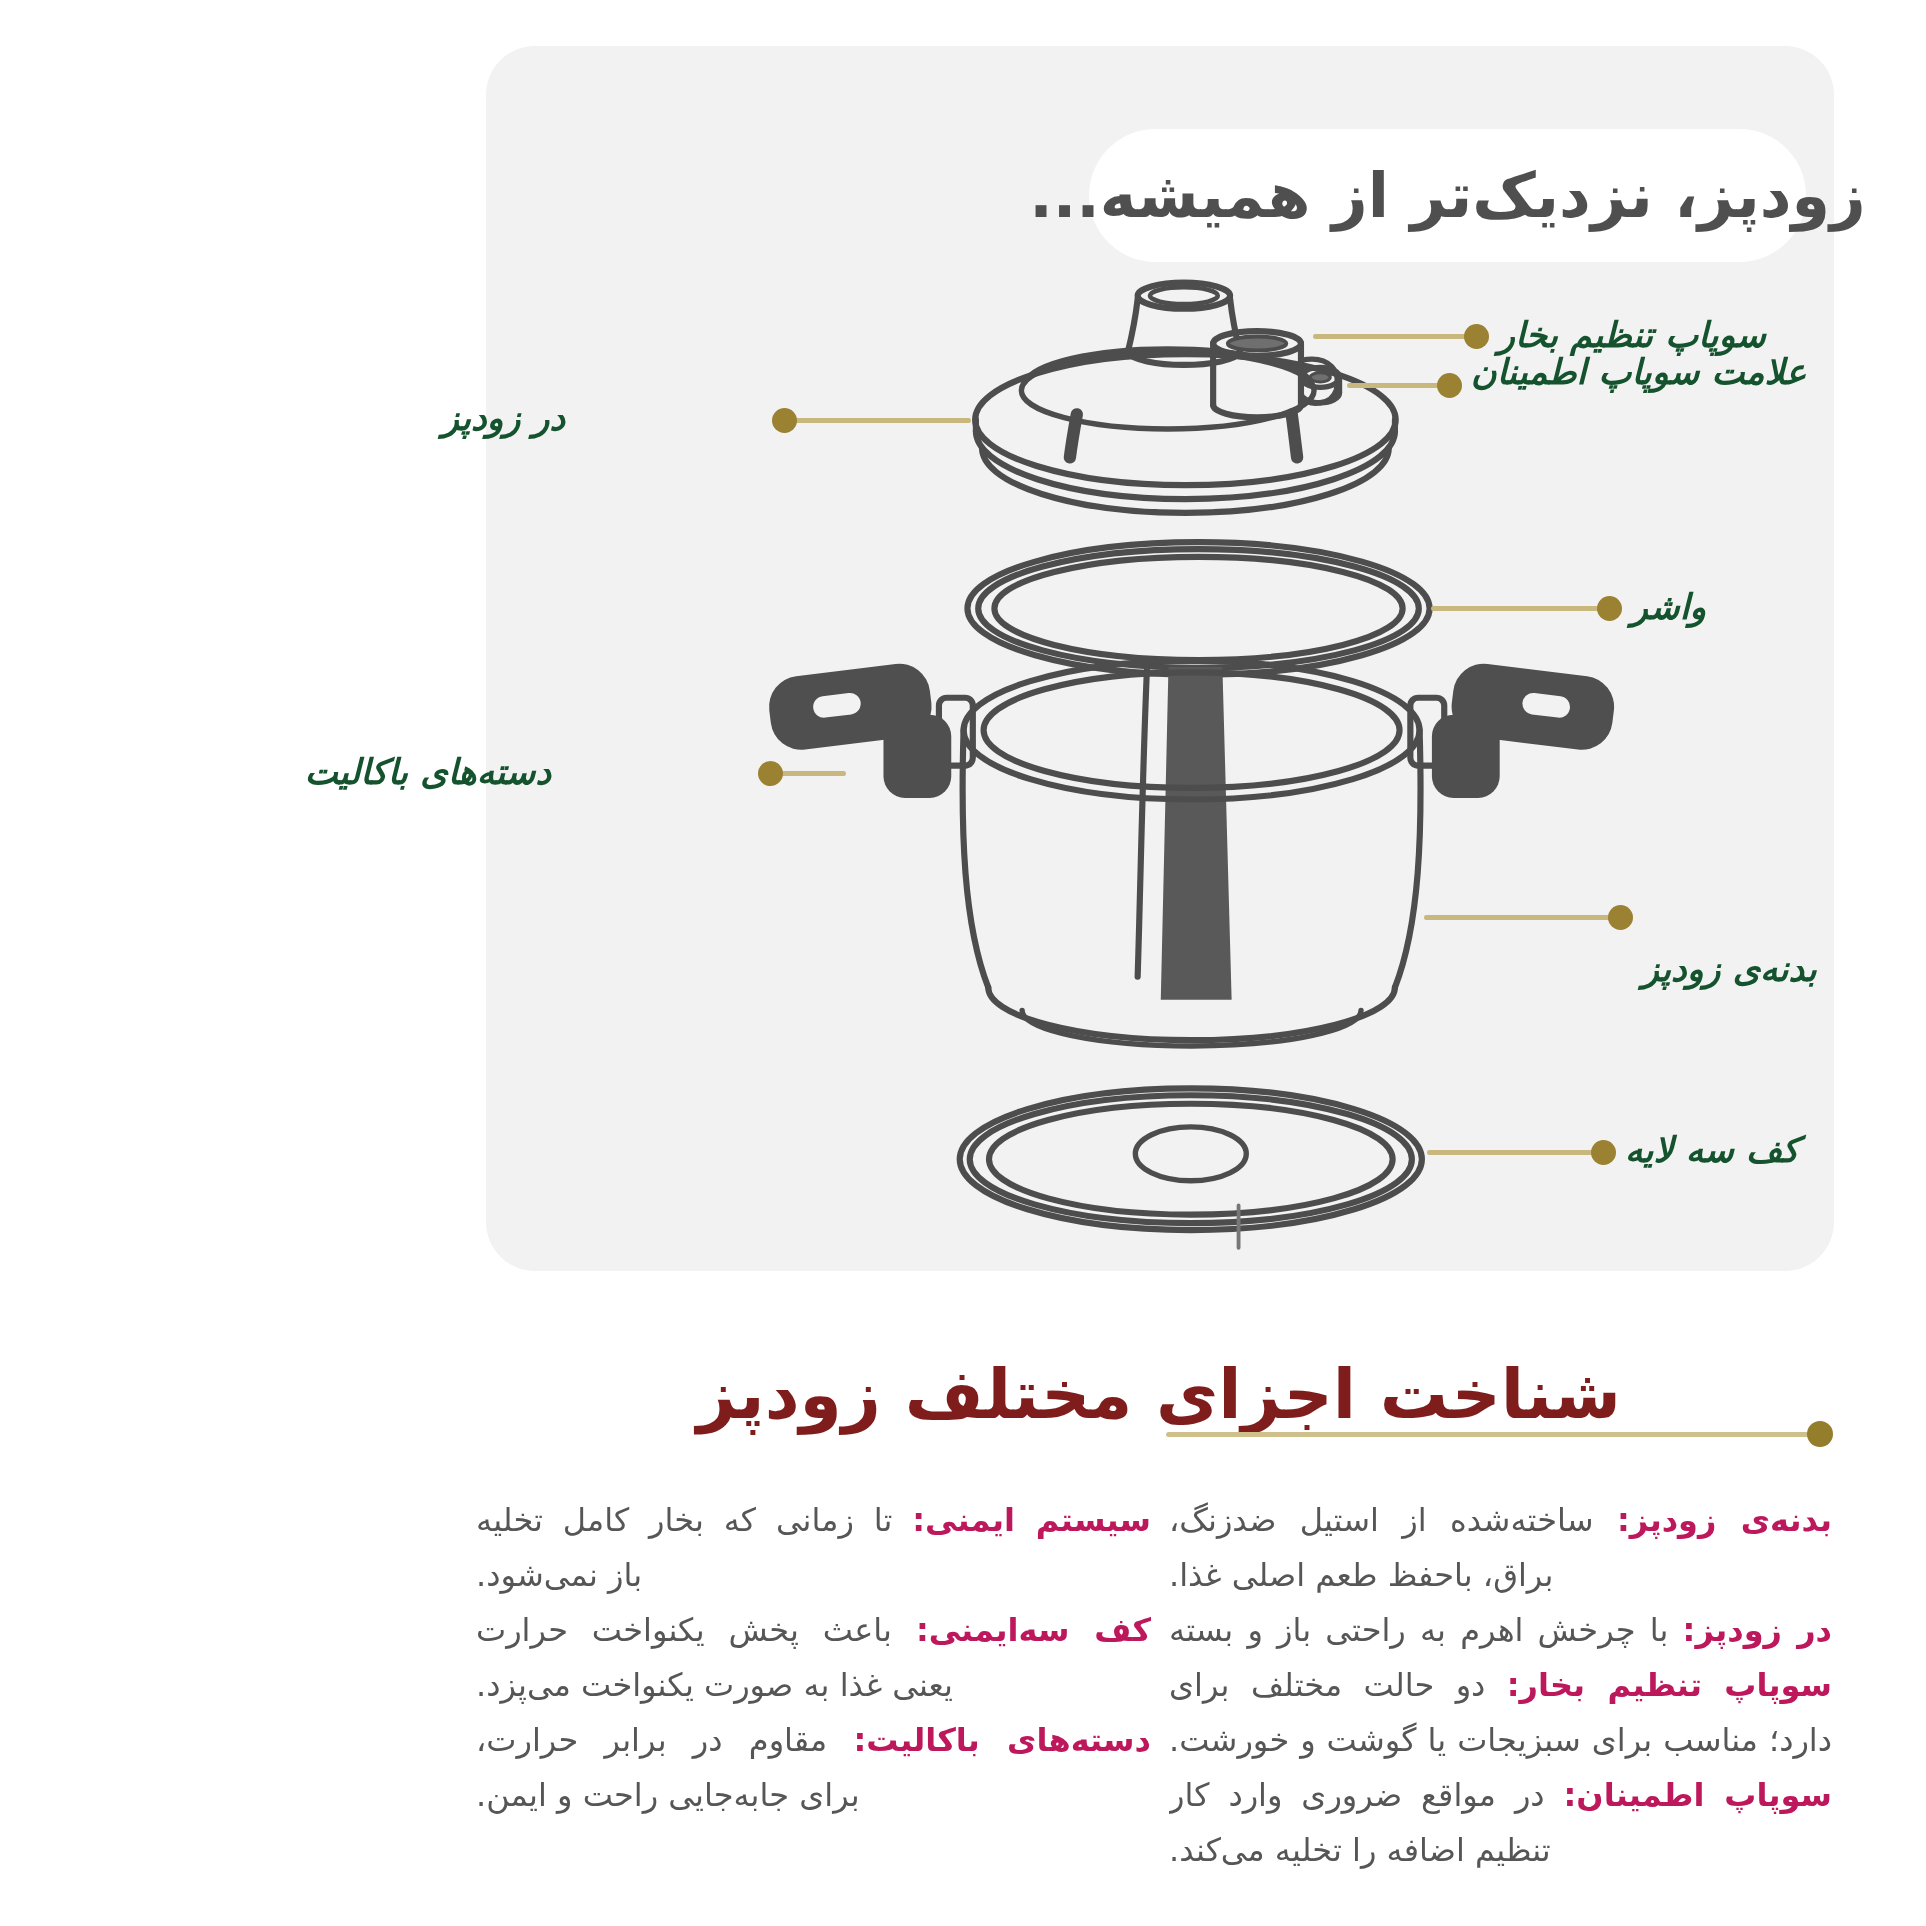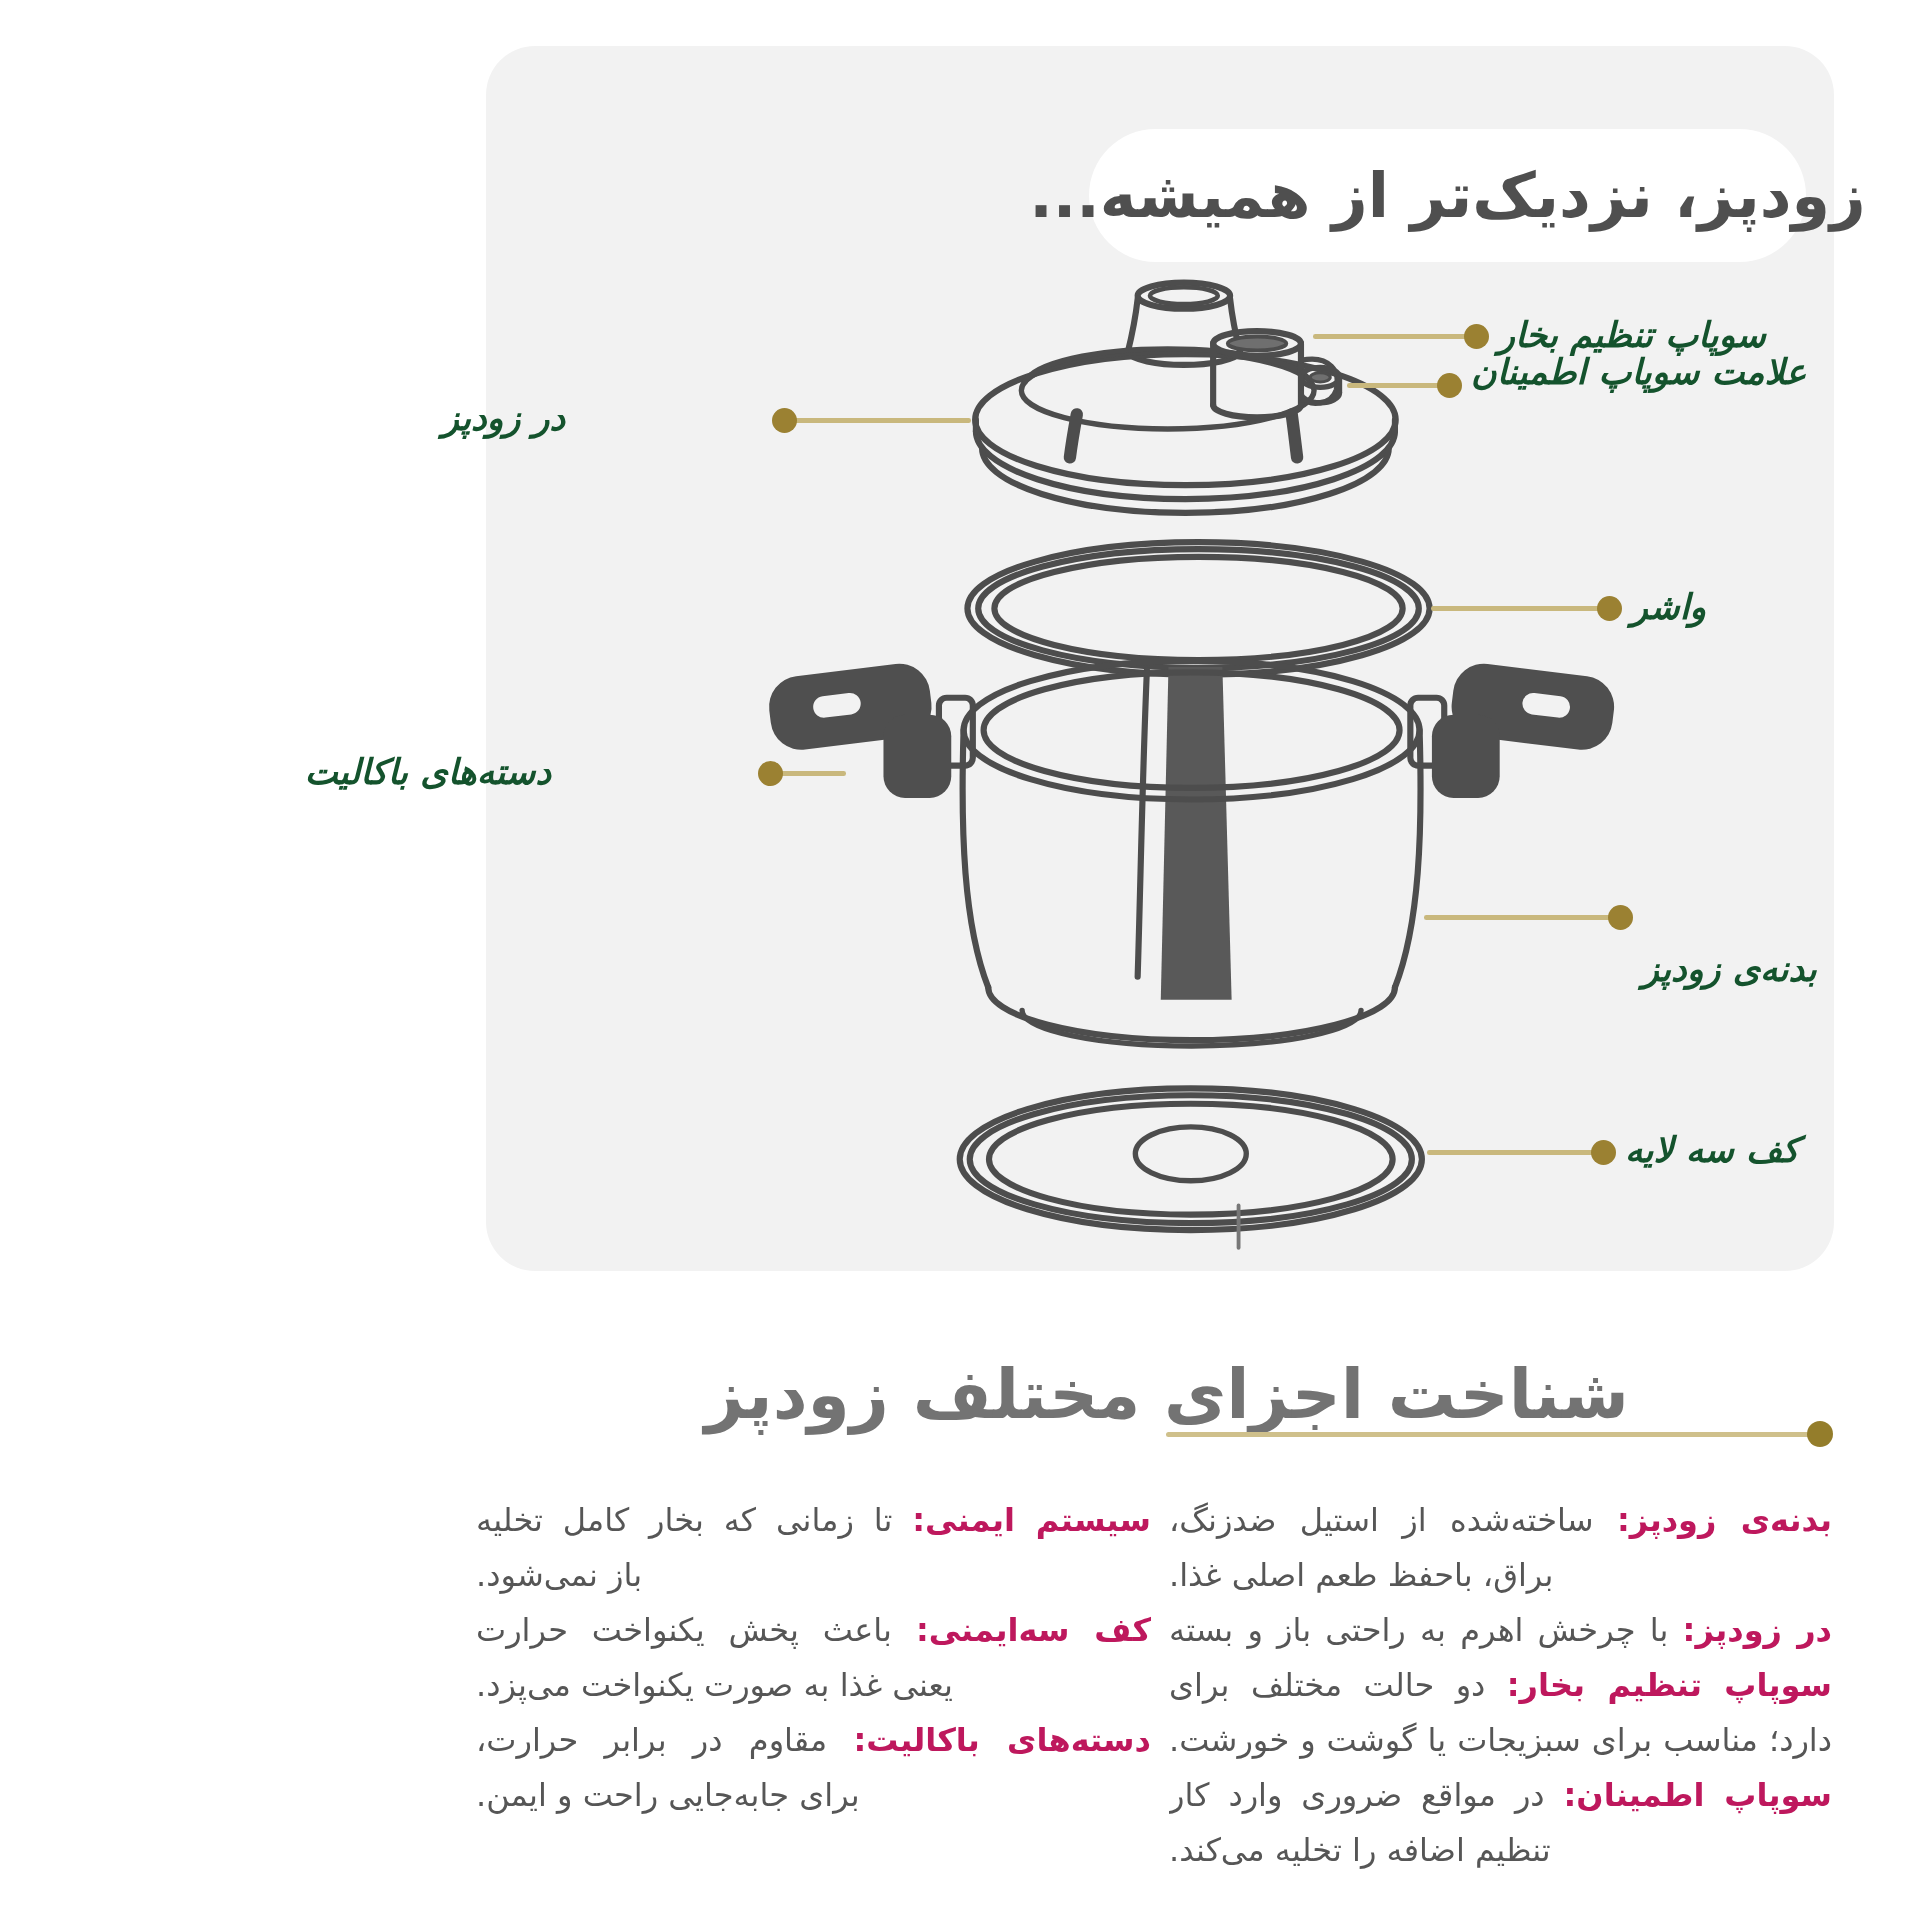--- a/index.html
+++ b/index.html
@@ -22,22 +22,22 @@
   #diagram-svg{position:absolute;left:0;top:0;}
   
   .leader-line{position:absolute;height:4.6px;background:#c9b87d;border-radius:2.3px;}
   .leader-dot{position:absolute;width:25px;height:25px;border-radius:50%;background:#9b8132;}
   .diagram-label{
     position:absolute;transform:translateY(-54%);font-size:35px;font-weight:bold;
     color:#14532d;white-space:nowrap;direction:rtl;font-style:italic;
   }
   
   #section-heading{
-    position:absolute;right:297px;top:1355px;width:670px;text-align:left;
-    font-size:68px;font-weight:bold;color:#737373;direction:rtl;white-space:nowrap;
+    position:absolute;right:305px;top:1355px;width:670px;text-align:left;
+    font-size:68px;font-weight:bold;color:#7f1d1d;direction:rtl;white-space:nowrap;
   }
   #heading-rule{position:absolute;left:969px;top:1432px;width:653px;height:5.4px;background:#cfc08b;border-radius:3.1px;}
   #heading-rule-dot{position:absolute;left:1610px;top:1421px;width:26px;height:26px;border-radius:50%;background:#947d2b;}
   
   .desc-col{position:absolute;top:1493px;direction:rtl;font-size:32px;color:#565656;}
   #col-right{left:972px;width:663px;}
   #col-left{left:279px;width:675px;}
   .body-line{height:55px;line-height:55px;white-space:nowrap;}
   .align-justify{text-align:justify;text-align-last:justify;white-space:normal;overflow:hidden;height:55px;}
   .align-center{text-align:left;}

